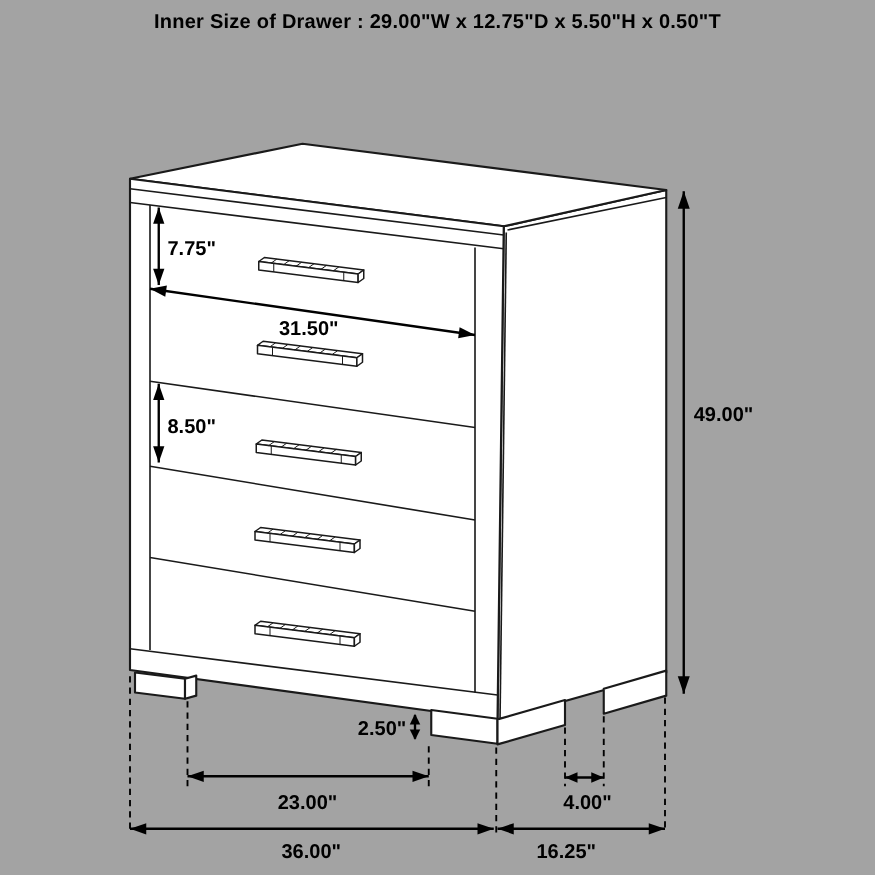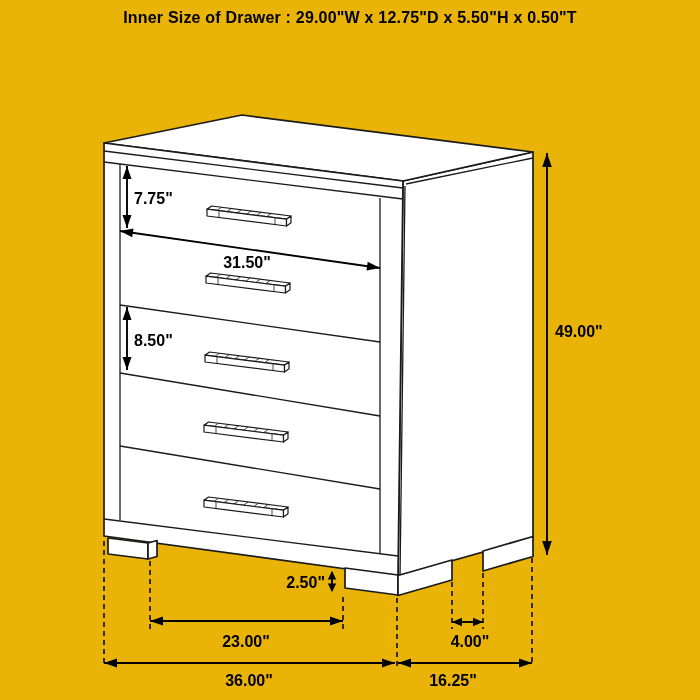--- a/index.html
+++ b/index.html
@@ -8,21 +8,21 @@
     background: #ffffff;
     width: 700px;
     height: 700px;
     overflow: hidden;
     font-family: "Liberation Sans", sans-serif;
   }
   .canvas {
     position: relative;
     width: 700px;
     height: 700px;
-    background: #eab308;
+    background: #a3a3a3;
   }
   .title {
     position: absolute;
     top: 9px;
     left: 0;
     width: 700px;
     text-align: center;
     font-size: 16px;
     font-weight: bold;
     color: #000000;

